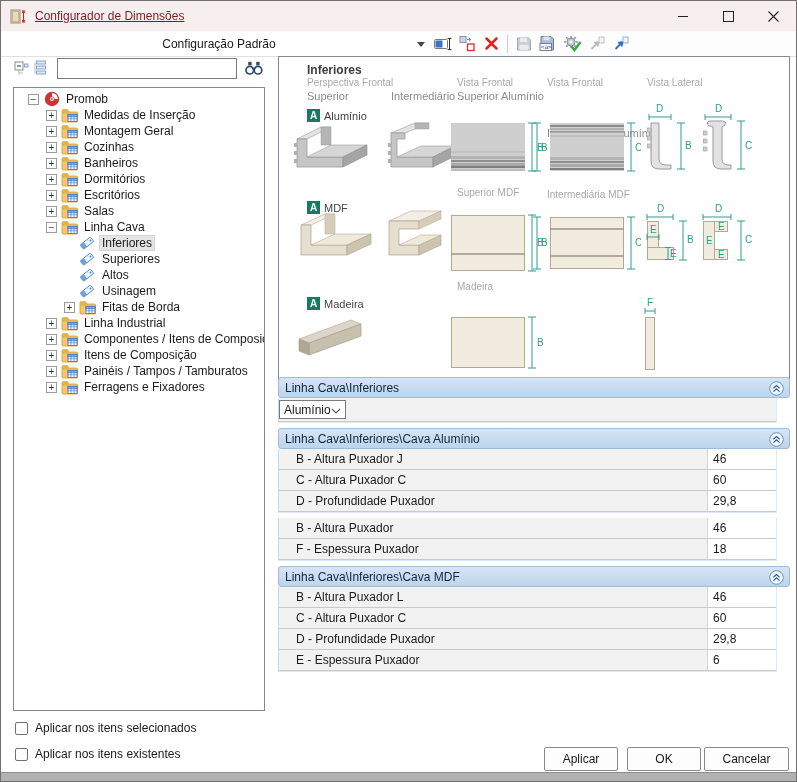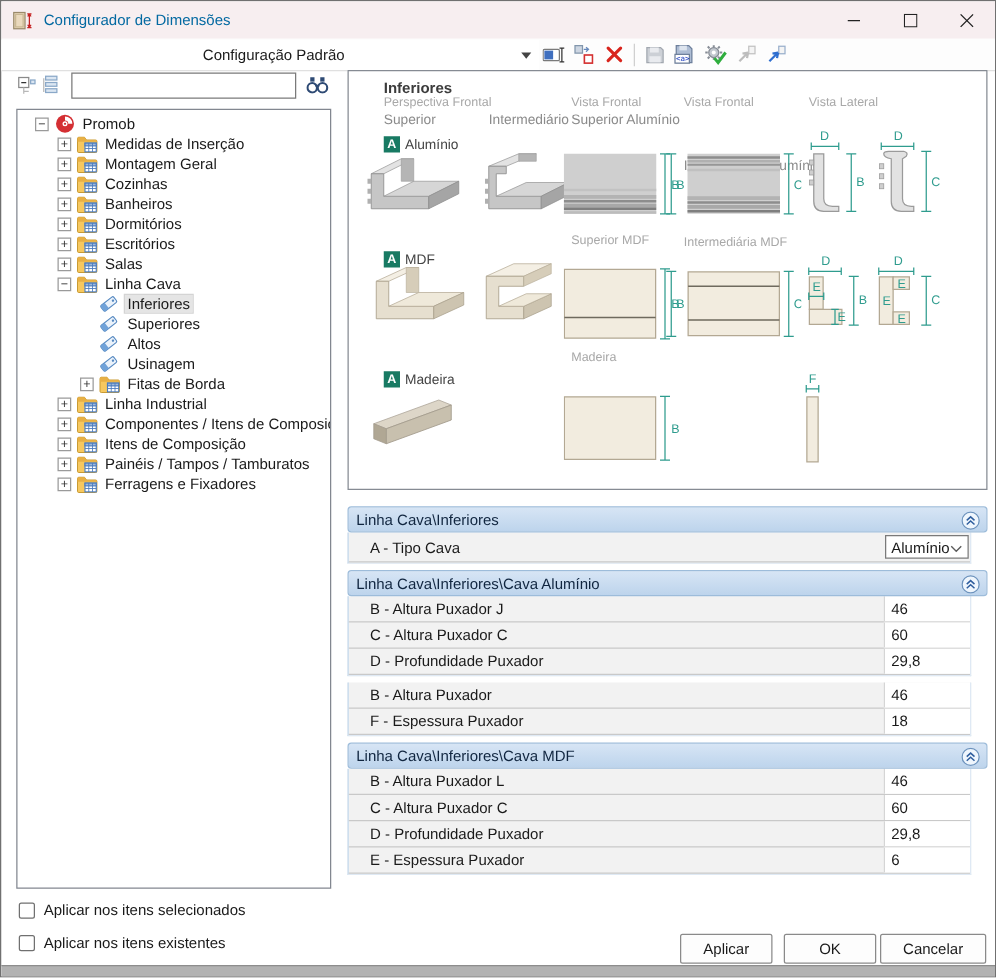--- a/index.html
+++ b/index.html
@@ -3,21 +3,21 @@
 <meta charset="utf-8">
 <style>
   * { margin:0; padding:0; box-sizing:border-box; }
   html,body { background:#e8e8e8; }
   body { font-family:"Liberation Sans", sans-serif; font-size:12px; color:#1a1a1a; }
   #window { position:relative; width:797px; height:782px; background:#fff; border:1px solid #707070; overflow:hidden; }
 
   
   #titlebar { position:absolute; left:0; top:0; width:100%; height:30px; background:#f7eef0; display:flex; align-items:center; }
   #title-icon { margin-left:9px; width:18px; height:18px; display:flex; align-items:center; }
-  #window-title { margin-left:7px; font-size:12px; color:#0369a1; }
+  #window-title { margin-left:7px; font-size:12px; color:#7f1d1d;text-decoration:underline; }
   .win-btns { position:absolute; right:0; top:0; height:30px; display:flex; }
   .win-btn { width:45px; height:30px; display:flex; align-items:center; justify-content:center; font-size:13px; color:#222; cursor:default; }
 
   
   #toolbar { position:absolute; left:0; top:30px; width:100%; height:26px; background:#fdfdfd; border-bottom:1px solid #e0e0e0; display:flex; align-items:center; }
   #config-combo { position:relative; width:430px; height:24px; display:flex; align-items:center; padding-left:6px; background:#fff;justify-content:center; }
   #config-combo .arrow { position:absolute; right:6px; top:10px; width:0; height:0; border-left:4px solid transparent; border-right:4px solid transparent; border-top:5px solid #444; }
   .tb-btn { width:24px; height:24px; display:flex; align-items:center; justify-content:center; }
   .tb-sep { width:1px; height:18px; background:#d0d0d0; margin:0 4px; }
 
@@ -45,21 +45,21 @@
   .pv-title { font-weight:bold; font-size:12px; color:#3c3c3c; }
   .pv-kicker { font-size:10px; color:#a8a8a8; }
   .pv-col { font-size:11px; color:#8b8b8b; }
   .pv-badge { position:absolute; display:flex; align-items:center; }
   .pv-badge .bletter { width:13px; height:13px; background:#187a63; color:#fff; font-size:10px; font-weight:bold; display:flex; align-items:center; justify-content:center; }
   .pv-badge .bname { margin-left:4px; font-size:11px; color:#444; }
   .pv-svg { position:absolute; }
   .dimtxt { font:10px "Liberation Sans",sans-serif; fill:#2f9c8e; }
 
   
-  #sections { position:absolute; left:277px; top:404px; width:512px; }
+  #sections { position:absolute; left:277px; top:376px; width:512px; }
   .sec { margin-bottom:5px; }
   .sec-header { position:relative; height:21px; background:linear-gradient(#d7e5f5,#bdd4ec); border:1px solid #9dbcda; border-radius:3px; display:flex; align-items:center; padding:0 6px; color:#10253f; }
   .sec-header .collapse { position:absolute; right:5px; top:3px; width:15px; height:15px; }
   .sec-rows { width:499px; border-left:1px solid #c3d8ec; border-right:1px solid #dfe9f4; border-bottom:1px solid #dfe9f4; background:#f2f2f2; }
   .prop-row { height:21px; display:flex; align-items:center; border-bottom:1px solid #c9c9c9; }
   .prop-row:last-child { border-bottom:1px solid #c9c9c9; }
   .prop-label { flex:1; padding-left:17px; color:#1a1a1a; }
   .prop-value { width:69px; height:100%; background:#fff; border-left:1px solid #d5d5d5; display:flex; align-items:center; padding-left:5px; }
   .prop-select { width:67px; height:19px; margin-right:1px; background:#fff; border:1px solid #7a7a7a; display:flex; align-items:center; justify-content:space-between; padding:0 4px; }
   .row-tall { height:24px; }
@@ -661,21 +661,20 @@
       <div class="sec">
         <div class="sec-header">
           <span>Linha Cava\Inferiores</span>
           <span class="collapse"><svg width="15" height="15" viewBox="0 0 15 15">
               <circle cx="7.5" cy="7.5" r="6.8" fill="#eff6fd" stroke="#6d93bd"></circle>
               <path d="M4.4 7.3 L7.5 4.5 L10.6 7.3 M4.4 10.6 L7.5 7.8 L10.6 10.6" fill="none" stroke="#2f5e9e" stroke-width="1.2"></path>
             </svg></span>
         </div>
         <div class="sec-rows">
           <div class="prop-row row-tall">
-            <span class="prop-label">A - Tipo Cava</span>
             <div class="prop-select">
               <span>Alumínio</span>
               <span><svg width="10" height="6" viewBox="0 0 10 6">
                   <polyline points="1,1 5,5 9,1" fill="none" stroke="#5a5a5a" stroke-width="1.1"></polyline>
                 </svg></span>
             </div>
           </div>
         </div>
       </div>
       <div class="sec">

